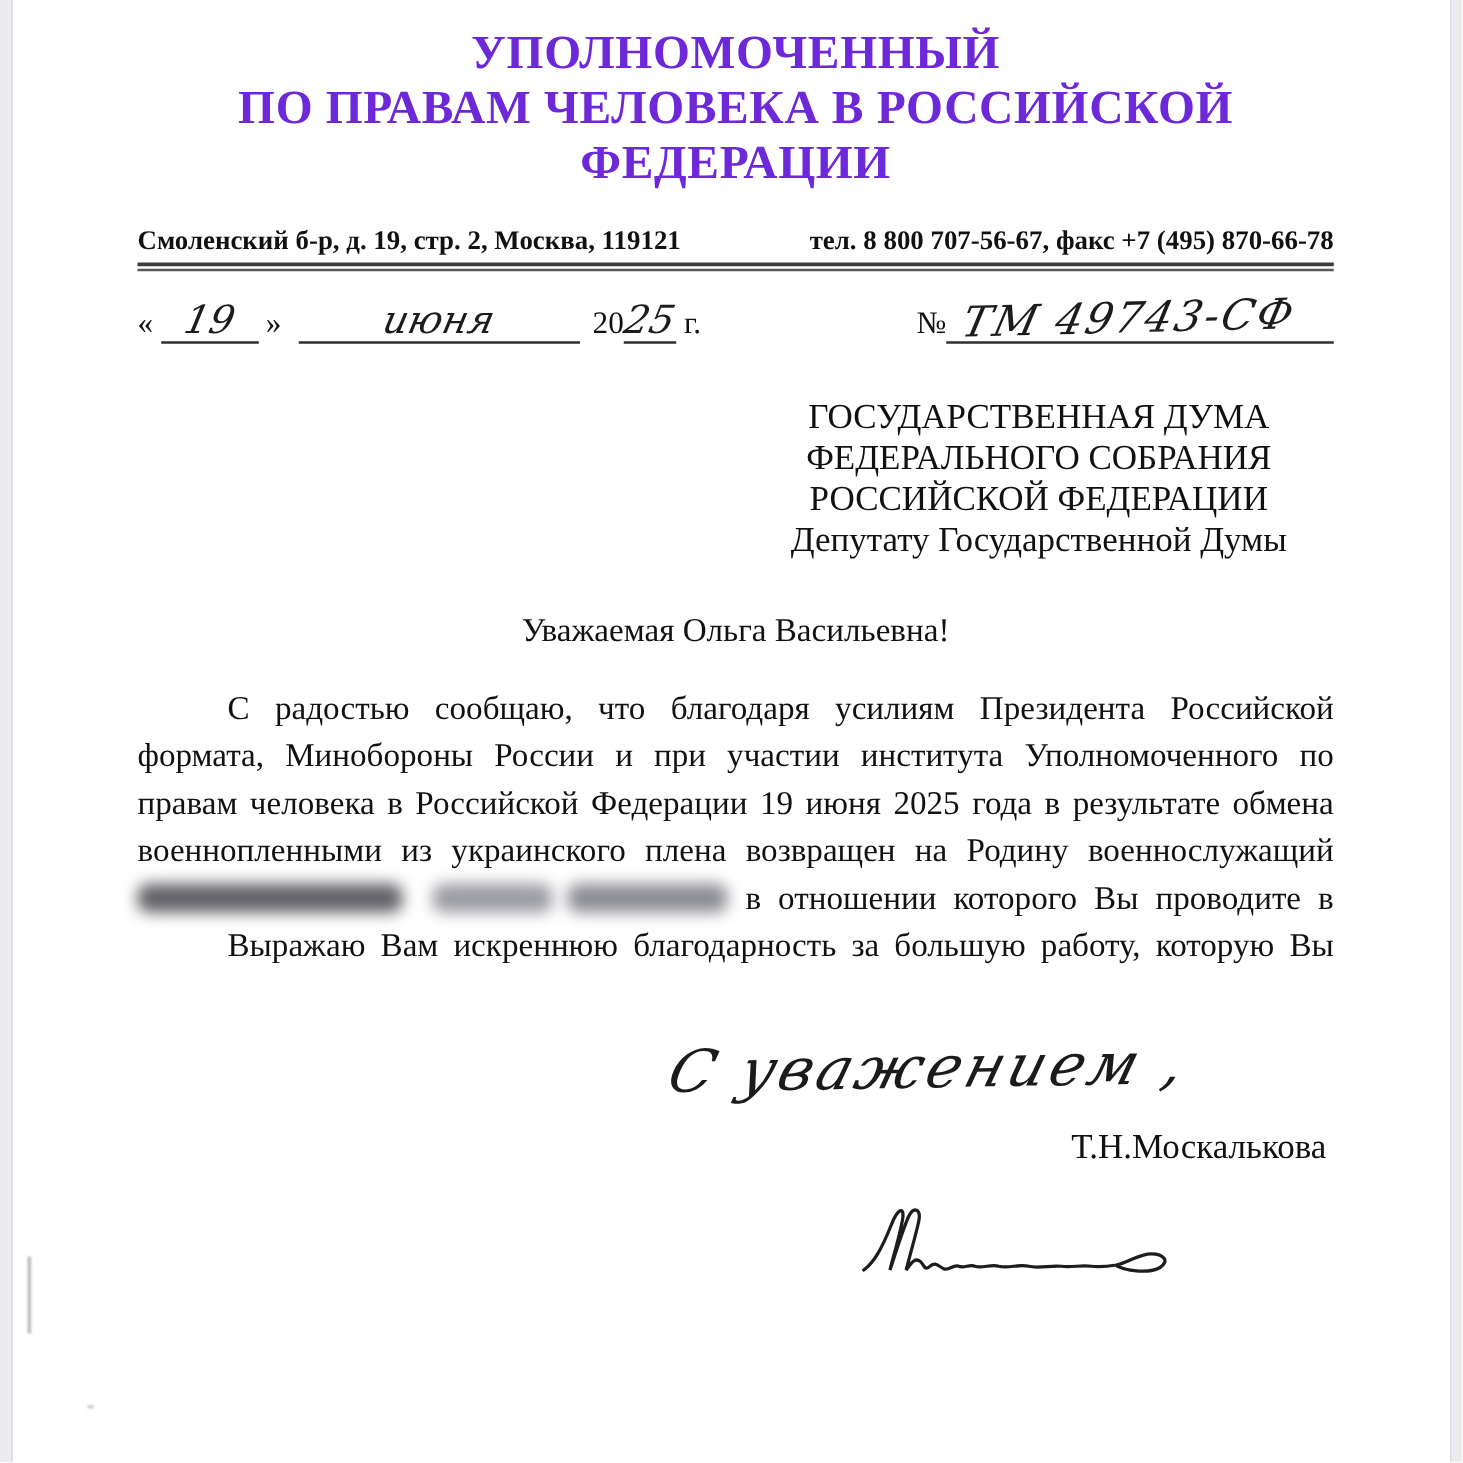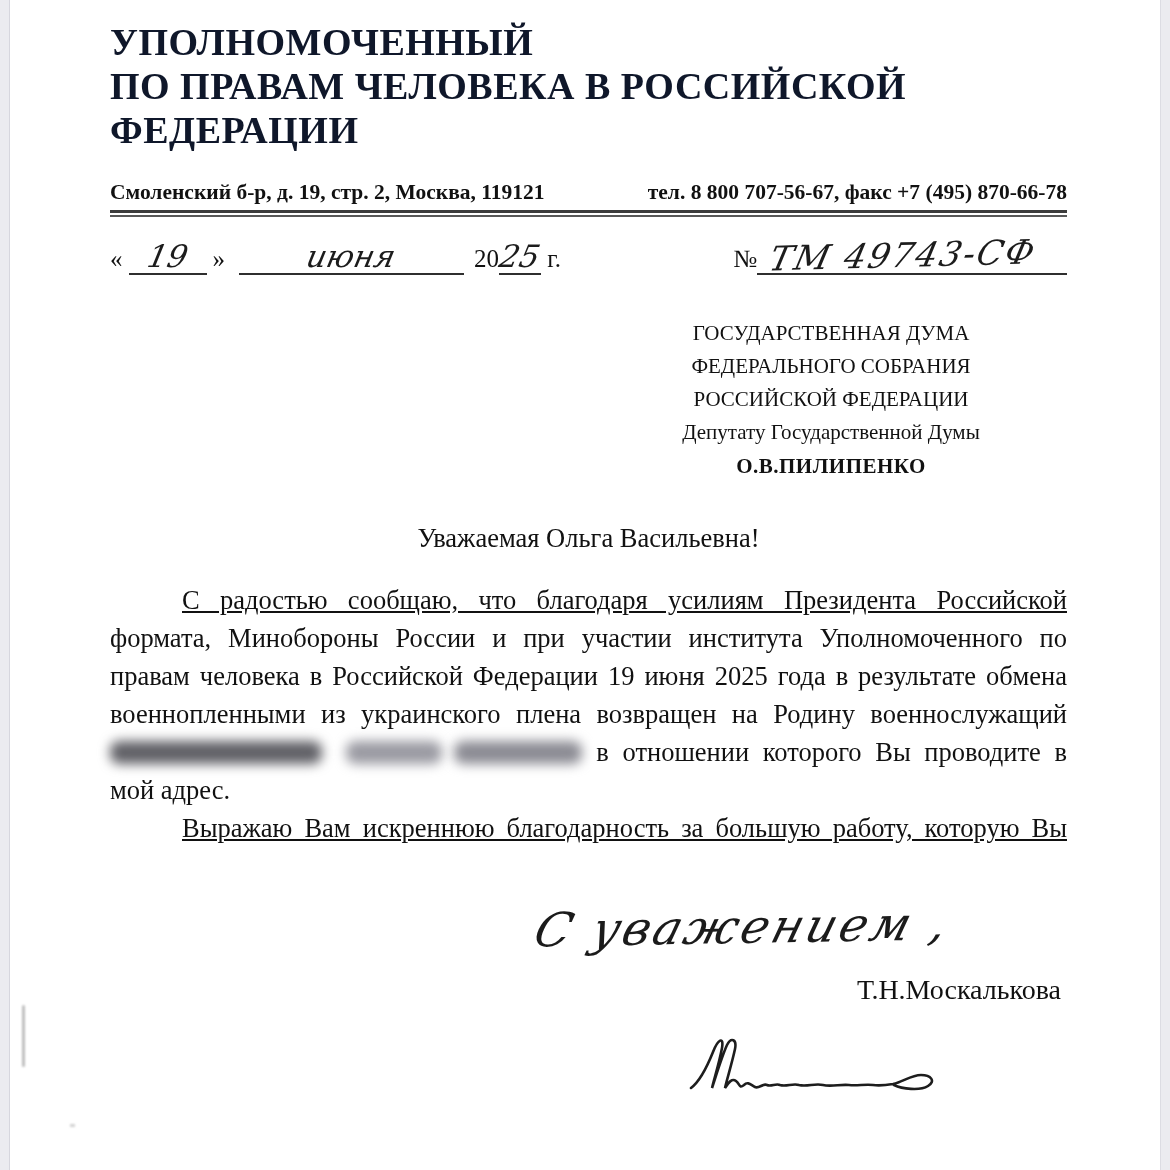--- a/index.html
+++ b/index.html
@@ -27,25 +27,26 @@
 
   .page {
     position: relative;
     width: 100%;
     height: 100%;
     padding: 20px 103px 0 110px;
   }
 
   
   .org-name {
+    text-align: center;
     font-weight: bold;
     font-size: 38px;
     line-height: 44px;
     letter-spacing: 0.5px;
-    color: #0f172a;
+    color: #6d28d9;
   }
   .contact-row {
     margin-top: 28px;
     display: flex;
     justify-content: space-between;
     align-items: baseline;
     font-weight: bold;
     font-size: 21.5px;
     white-space: nowrap;
     gap: 28px;
@@ -85,39 +86,39 @@
   .num-group { display: flex; align-items: baseline; }
   .uline.num { min-width: 310px; text-align: left; padding-left: 14px; }
   .hw-num { font-size: 34px; line-height: 28px; transform: skewX(-14deg) rotate(-1.5deg); letter-spacing: 2px; }
 
   
   .recipient {
     margin-top: 42px;
     margin-left: auto;
     width: 472px;
     text-align: center;
-    font-size: 21px;
+    font-size: 28px;
     line-height: 33px;
   }
   .recipient .name {
     font-weight: bold;
     letter-spacing: 0.5px;
     margin-top: 1px;
   }
 
   
   .salutation {
     margin-top: 40px;
     text-align: center;
     font-size: 26.5px;
   }
   .body-text { margin-top: 27px; font-size: 26.5px; }
   .line { line-height: 38px; }
   .just { text-align: justify; text-align-last: justify; }
-  .indent { text-indent: 72px; text-decoration: underline; }
+  .indent { text-indent: 72px; }
 
   .red-line {
     display: flex;
     align-items: center;
     height: 38px;
   }
   .blob {
     display: inline-block;
     height: 23px;
     border-radius: 9px;
@@ -208,37 +209,35 @@
         <span>№</span>
           <span class="uline num"><span class="hw hw-num">ТМ 49743-СФ</span></span>
       </div>
     </div>
 
     <div class="recipient">
       <div>ГОСУДАРСТВЕННАЯ ДУМА</div>
       <div>ФЕДЕРАЛЬНОГО СОБРАНИЯ</div>
       <div>РОССИЙСКОЙ ФЕДЕРАЦИИ</div>
       <div>Депутату Государственной Думы</div>
-      <div class="name">О.В.ПИЛИПЕНКО</div>
     </div>
 
     <div class="salutation">Уважаемая Ольга Васильевна!</div>
 
     <div class="body-text">
       <div class="line just indent">С радостью сообщаю, что благодаря усилиям Президента Российской</div>
       <div class="line just">формата, Минобороны России и при участии института Уполномоченного по</div>
       <div class="line just">правам человека в Российской Федерации 19 июня 2025 года в результате обмена</div>
       <div class="line just">военнопленными из украинского плена возвращен на Родину военнослужащий</div>
       <div class="line red-line">
         <span class="blob b1"></span>
         <span class="blob b2"></span>
         <span class="blob b3"></span>
         <span class="red-tail">в отношении которого Вы проводите в</span>
       </div>
-      <div class="line">мой адрес.</div>
       <div class="line just indent">Выражаю Вам искреннюю благодарность за большую работу, которую Вы</div>
     </div>
 
     <div class="closing-row">
       <span class="closing-script">С уважением ,</span>
     </div>
     <div class="signer">Т.Н.Москалькова</div>
 
     <div class="signature-wrap">
       <svg width="250" height="68" viewBox="0 0 250 68">

